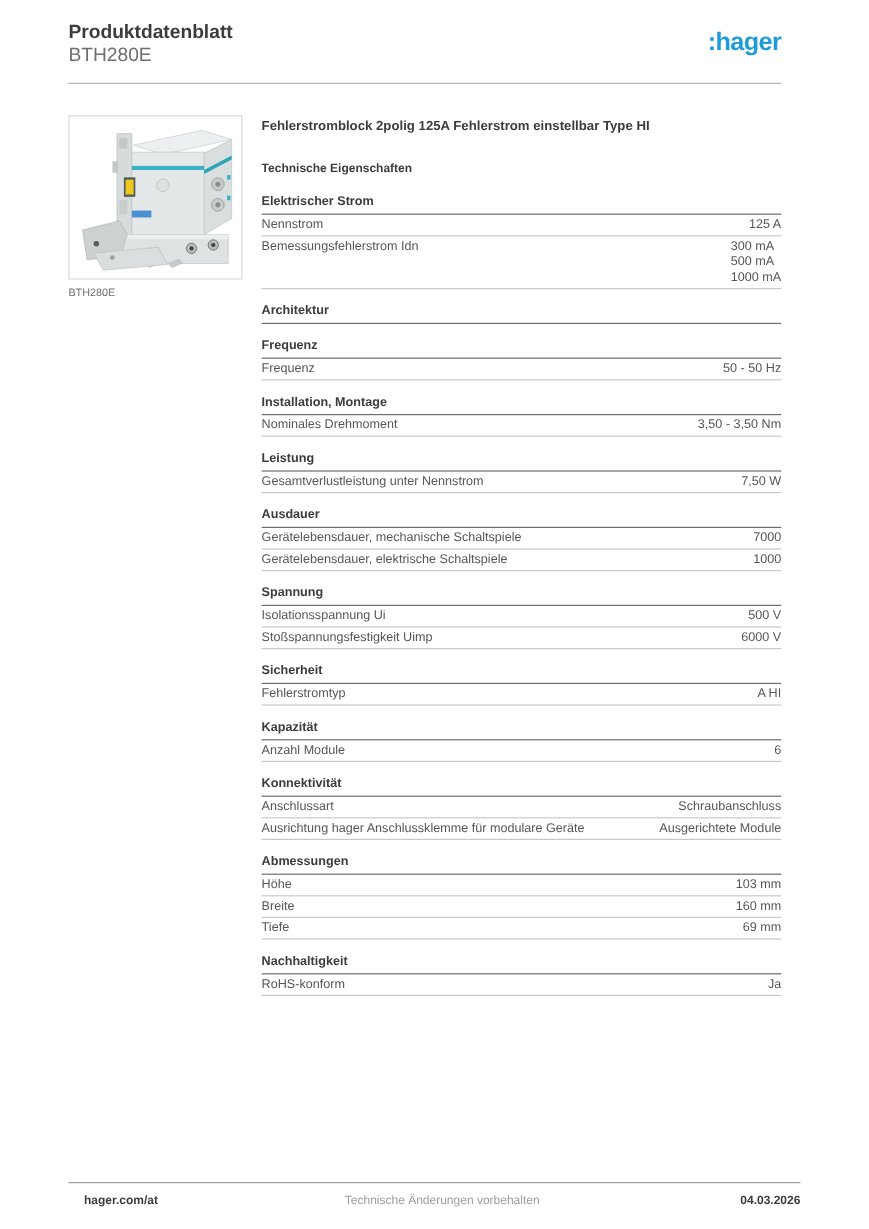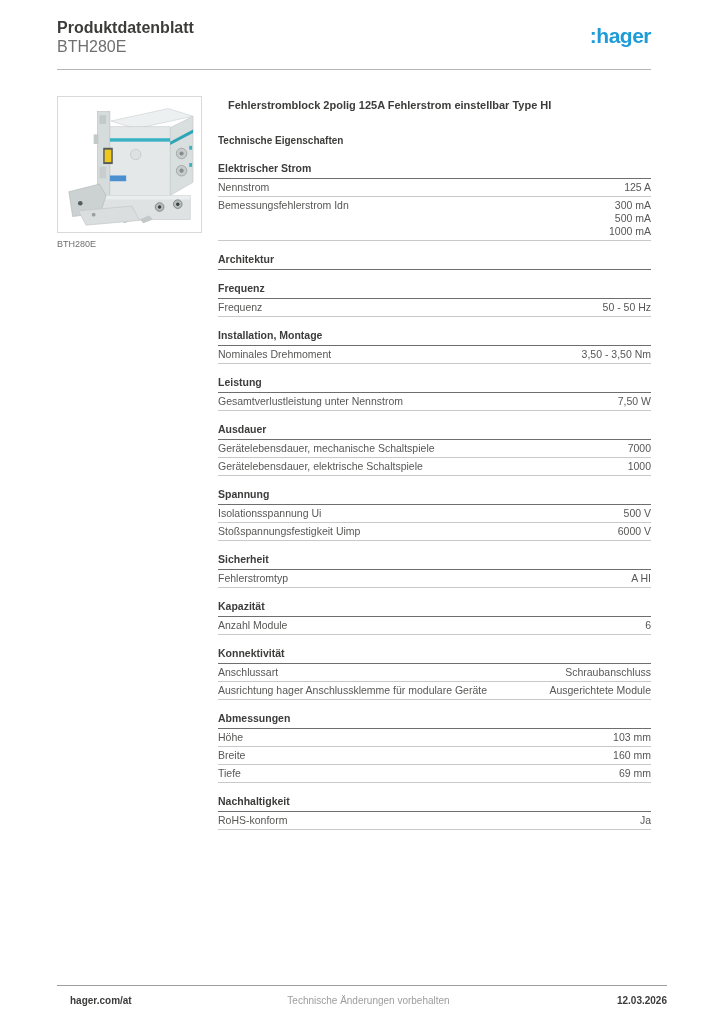--- a/index.html
+++ b/index.html
@@ -41,40 +41,40 @@
     width: 145px; height: 137px;
     border: 1px solid #d9d9d9; background: #fff;
     display: flex; align-items: center; justify-content: center;
   }
   .image-caption {
     font-size: 9px; color: #706f6f; margin-top: 6px;
   }
   .right-col { flex: 1; }
   .product-title {
     font-size: 11px; font-weight: bold; color: #3c3c3b;
-    line-height: 13px; margin-top: 3px; margin-left: 10px;
+    line-height: 13px; margin-top: 3px;
   }
   .specs-heading {
     font-size: 10px; font-weight: bold; color: #3c3c3b;
     margin-top: 23px; margin-bottom: 16px;
   }
   .section { margin-bottom: 12px; }
   .section-title {
     font-size: 10.5px; font-weight: bold; color: #3c3c3b;
     padding-bottom: 3px; border-bottom: 1px solid #6e6e6e;
     line-height: 13px;
   }
   .row {
     display: flex; justify-content: space-between; align-items: flex-start;
     border-bottom: 1px solid #c9c9c9;
     padding: 2px 0 2px 0;
     font-size: 10.5px; color: #575756; line-height: 13px;
   }
   .row-label { text-align: right; padding-right: 12px; }
-  .row-value { text-align: right; white-space: pre-line; flex: none; }
+  .row-value { white-space: pre-line; flex: none; }
   
   .footer {
     position: absolute; left: 57px; right: 57px; bottom: 18px;
   }
   .footer-rule { border: none; border-top: 1px solid #9d9d9c; }
   .footer-row {
     display: flex; justify-content: space-between; align-items: baseline;
     margin-top: 9px; font-size: 10px; margin-left: 13px;
   }
   .footer-left  { font-weight: bold; color: #3c3c3b; width: 180px; }
@@ -270,17 +270,17 @@
       </div>
 
     </div>
   </div>
 
   <div class="footer">
     <hr class="footer-rule">
     <div class="footer-row">
       <span class="footer-left">hager.com/at</span>
       <span class="footer-center">Technische Änderungen vorbehalten</span>
-      <span class="footer-right">12.03.2026</span>
+      <span class="footer-right">04.03.2026</span>
     </div>
   </div>
 
 </div>
 
 </body></html>

